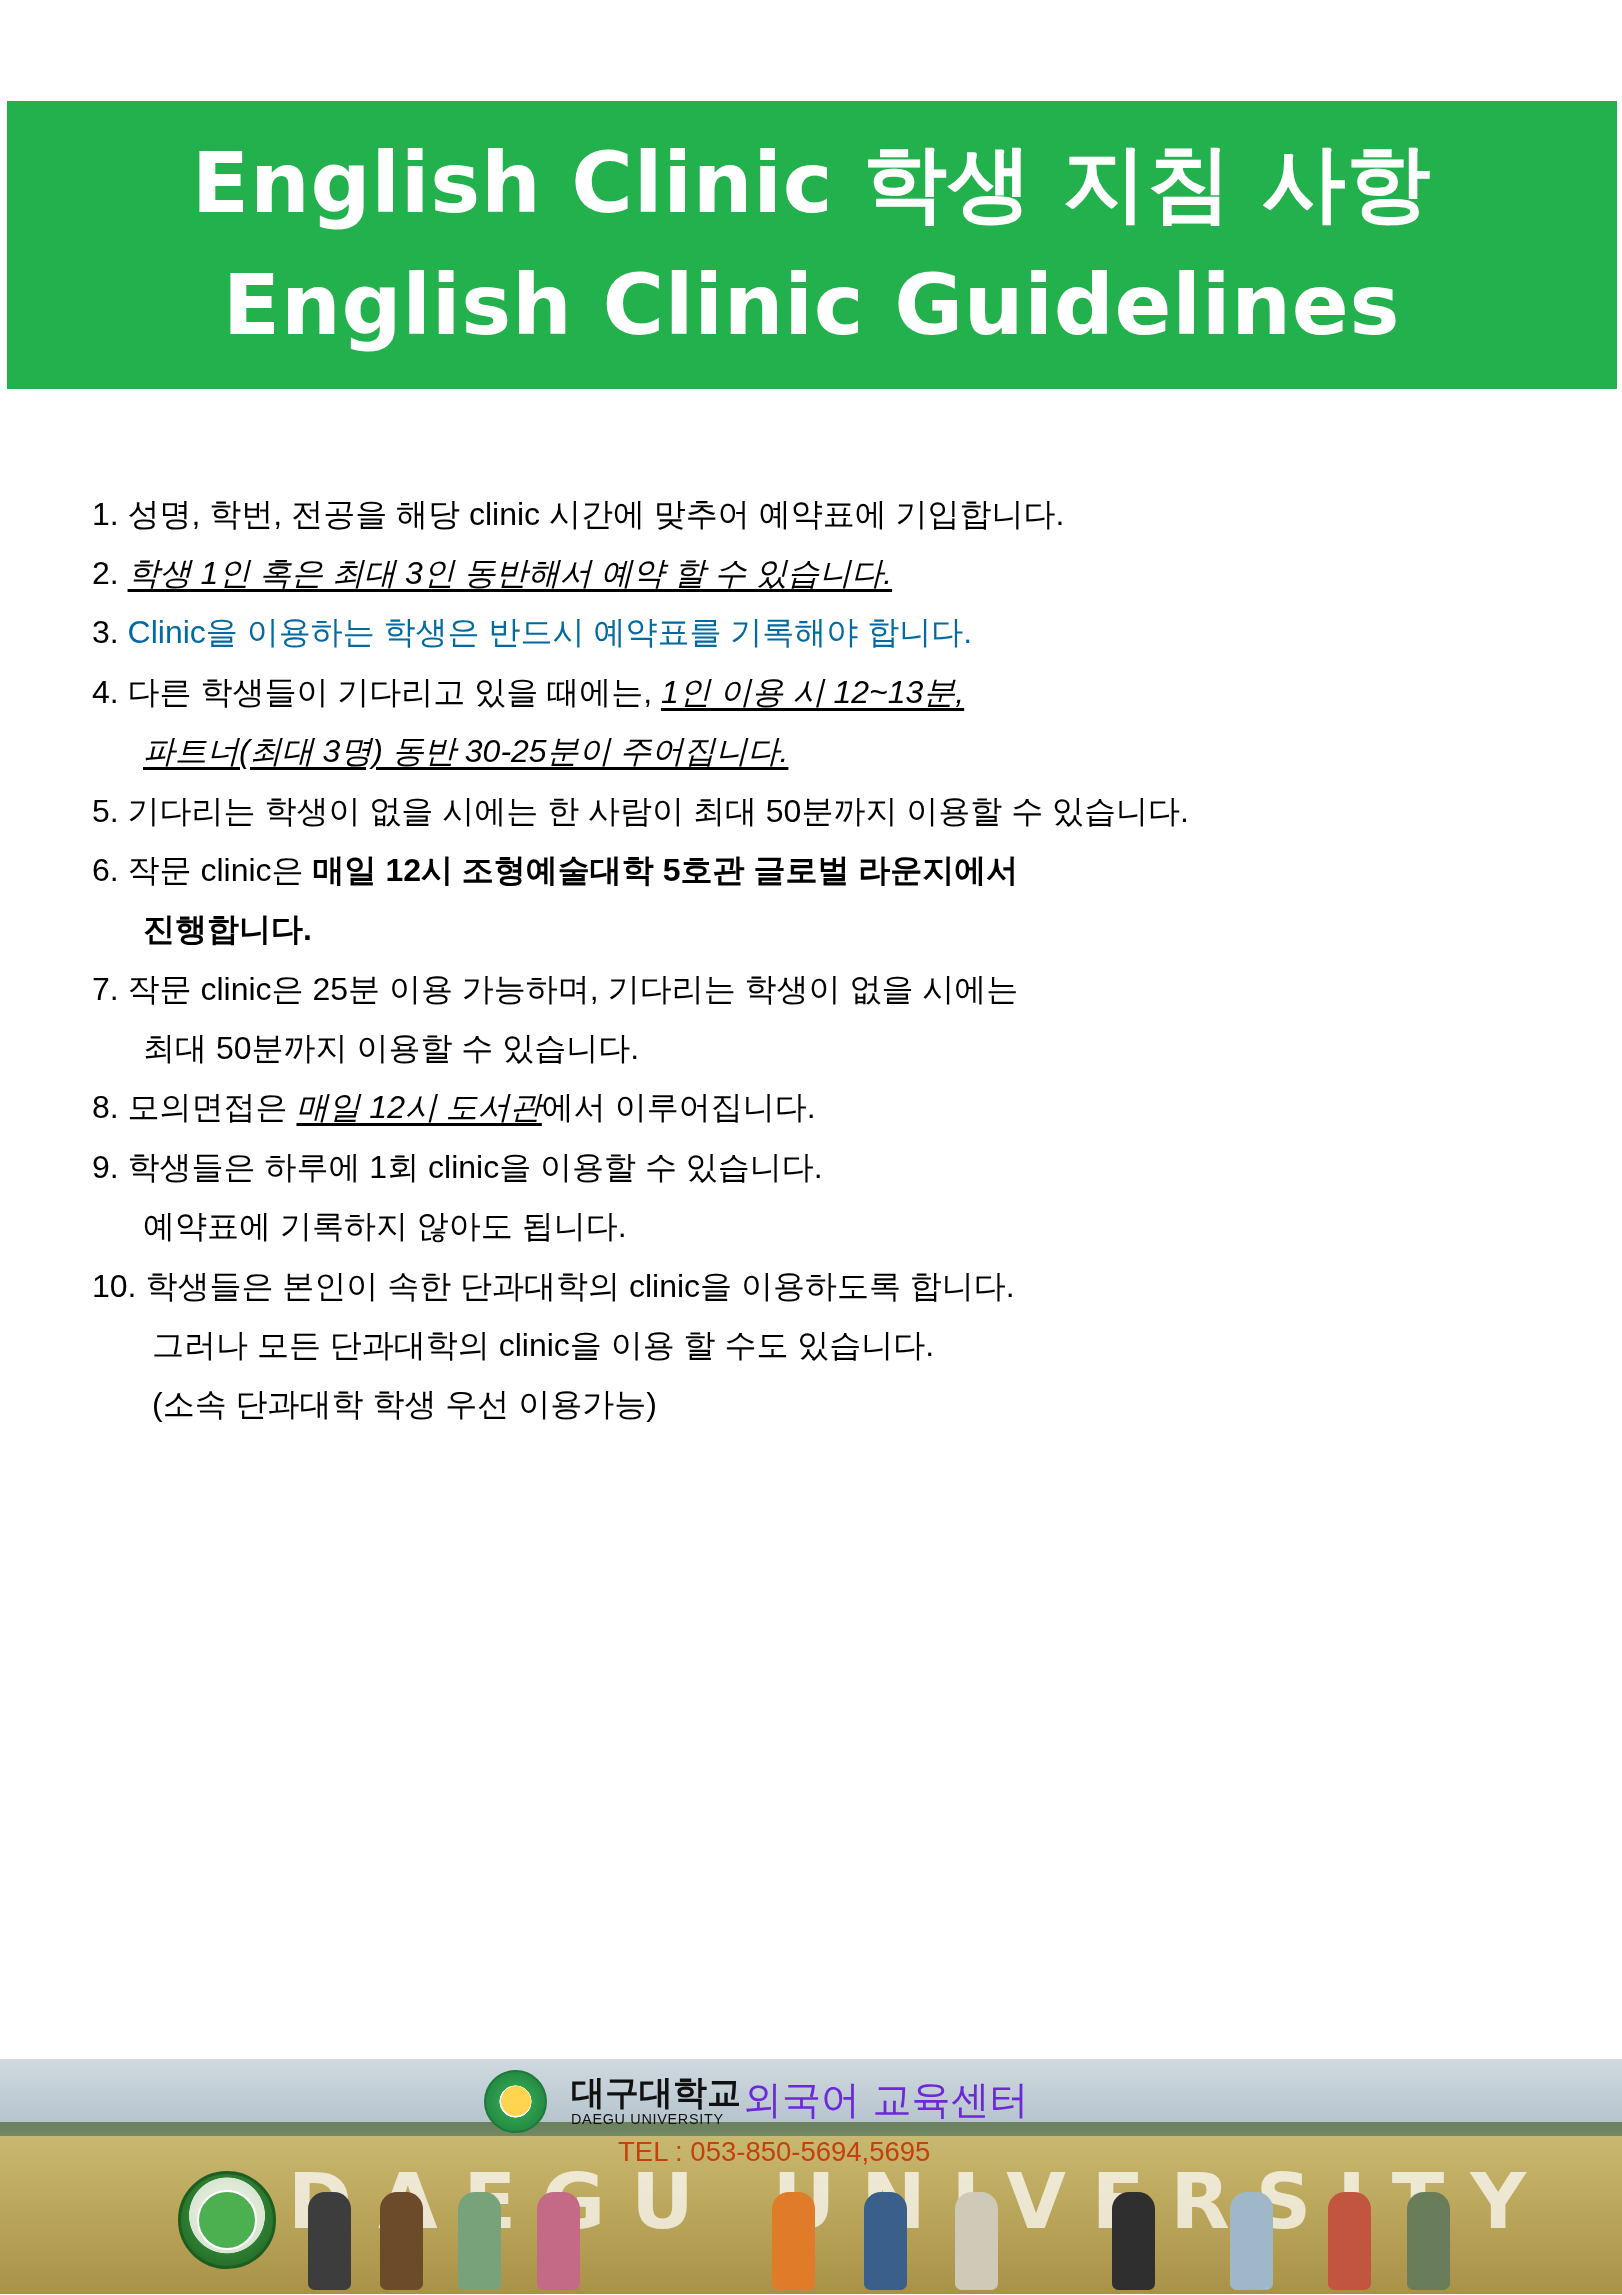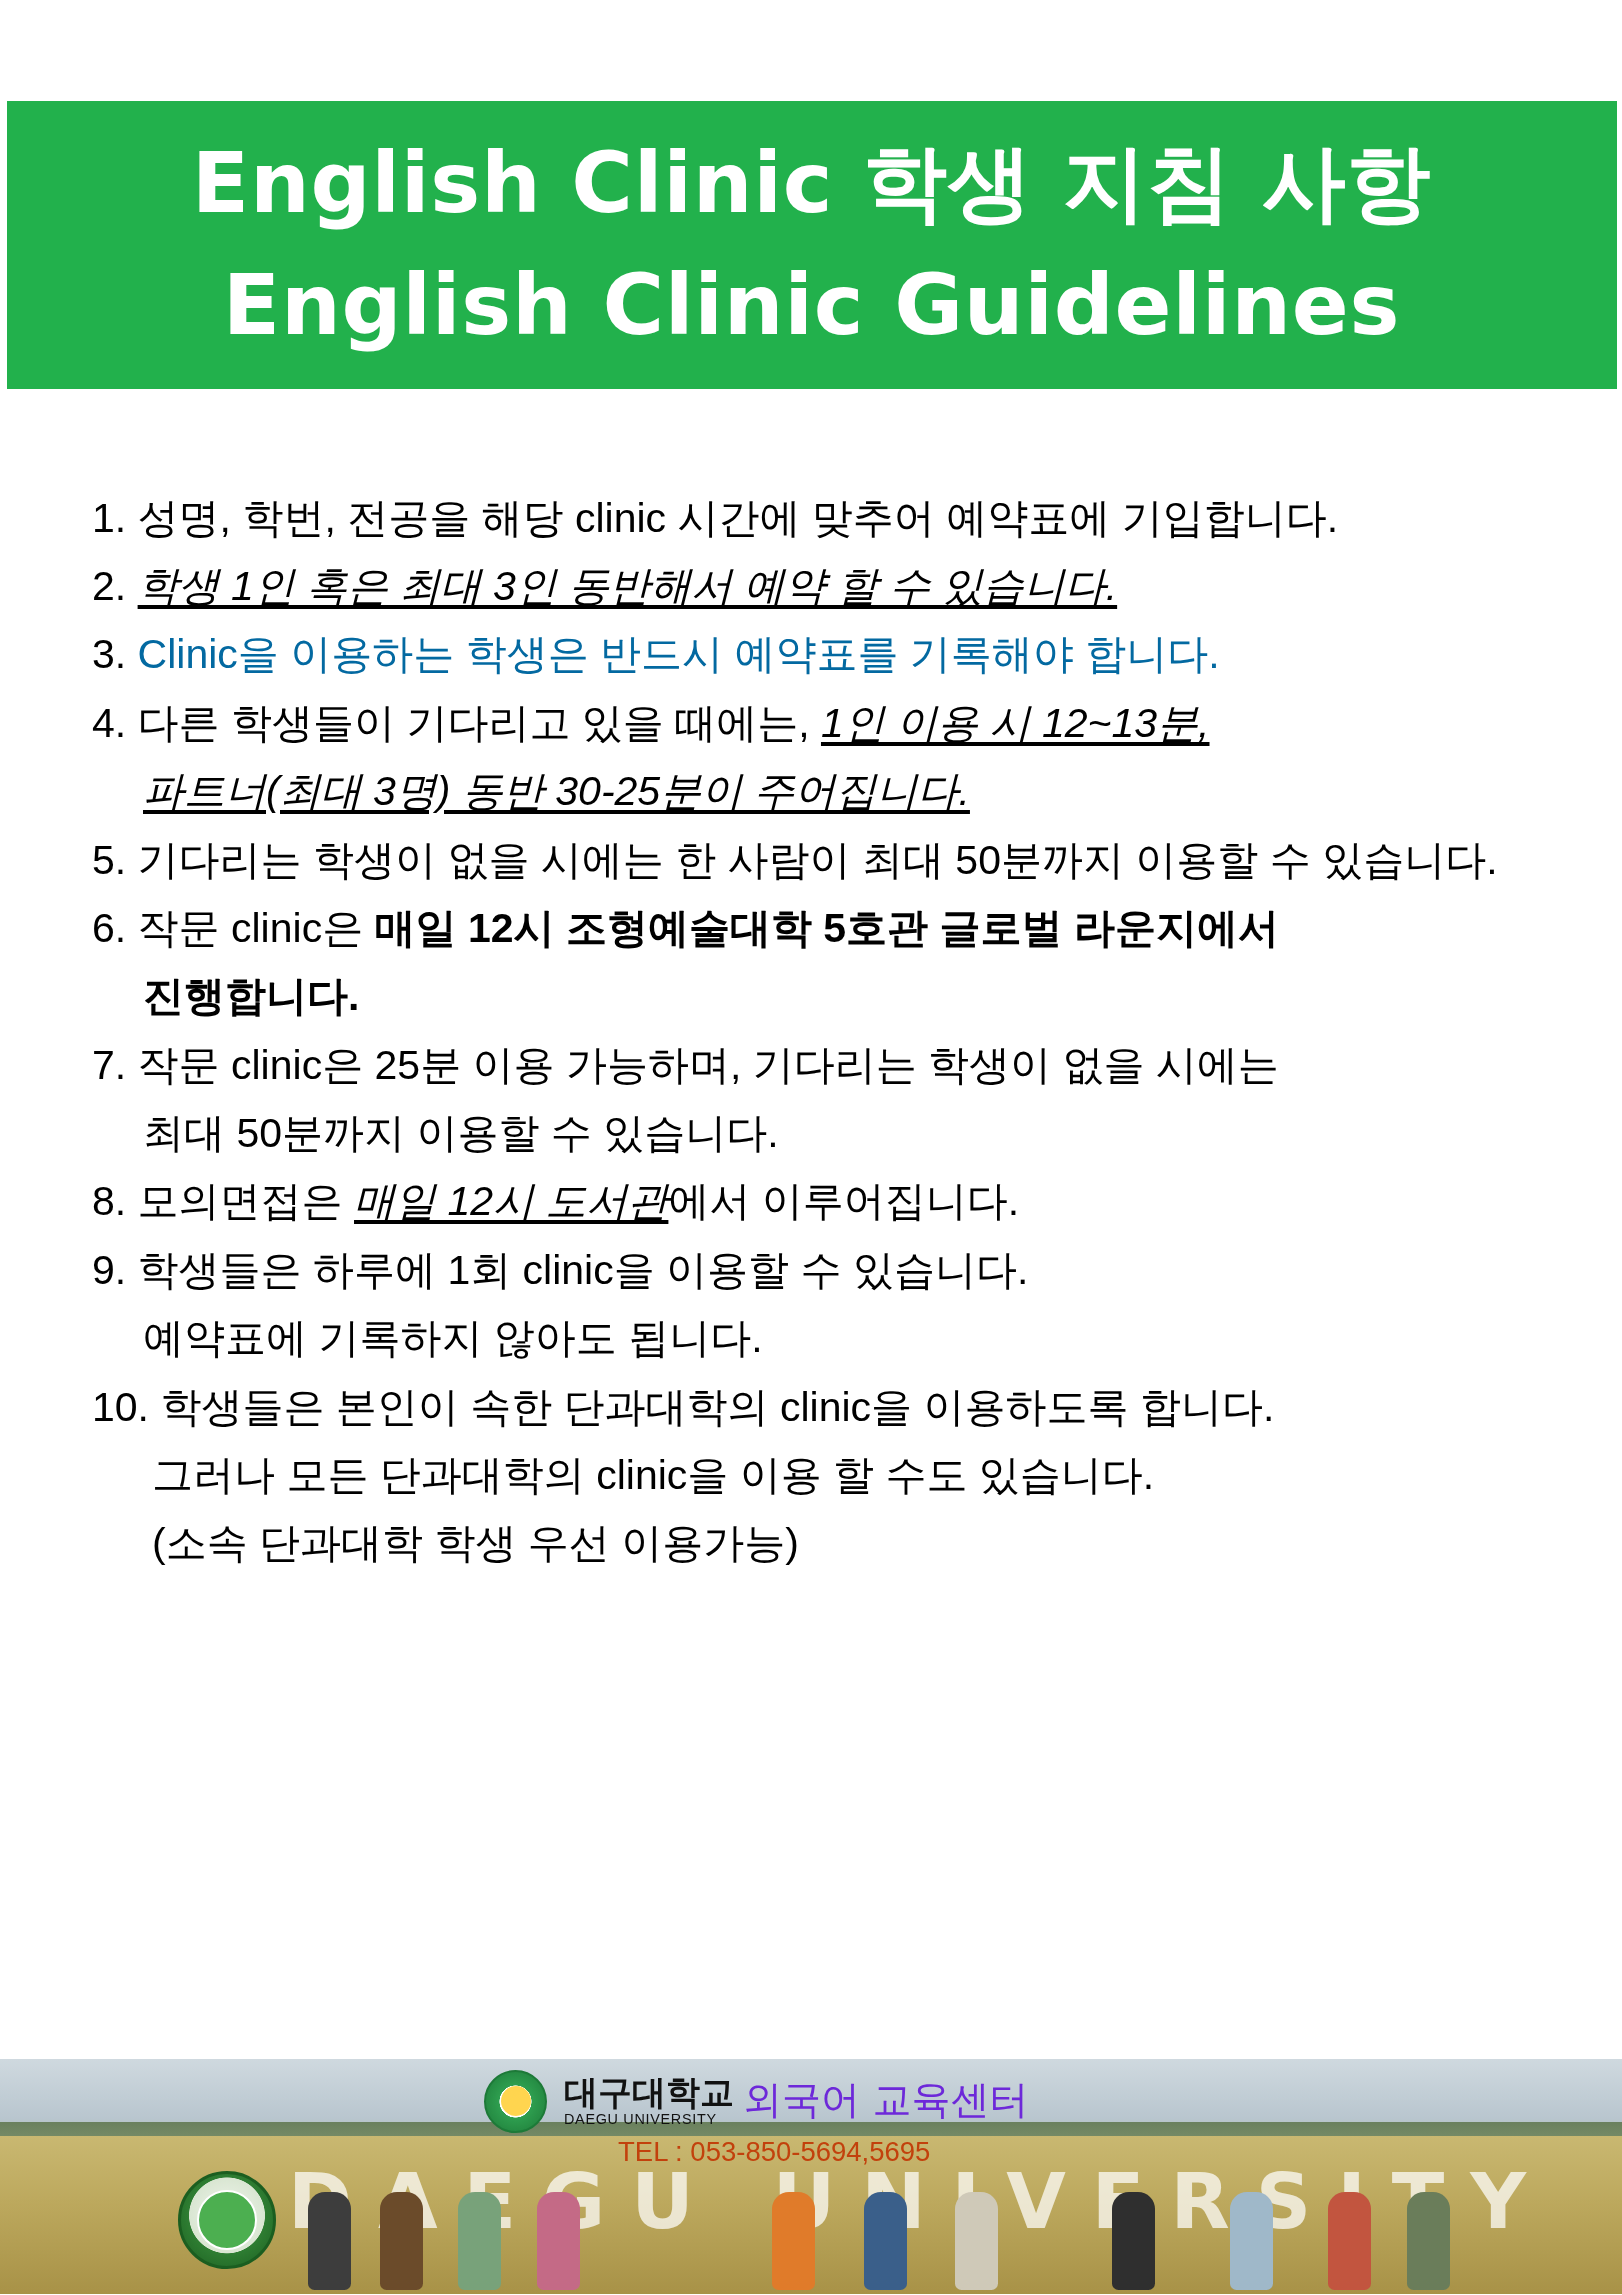--- a/index.html
+++ b/index.html
@@ -51,21 +51,21 @@
   
   .content {
     position: absolute;
     left: 0;
     top: 484px;
     width: 1623px;
   }
   .item {
     display: block;
     font-family: "Liberation Sans", sans-serif;
-    font-size: 41px;
+    font-size: 32px;
     line-height: 1.0;
     color: #000000;
     margin: 0 0 0 0;
     padding: 0;
     white-space: nowrap;
   }
   .row {
     padding: 13.7px 0 13.7px 0;
     white-space: nowrap;
   }
@@ -149,21 +149,21 @@
     border: 2.6px solid #ffffff;
     box-sizing: border-box;
   }
 
   .du-logo {
     position: absolute;
     left: 484px;
     top: 10.5px;
     display: flex;
     align-items: center;
-    gap: 17px;
+    gap: 24px;
   }
   .du-mark {
     width: 63px; height: 63px;
     border-radius: 50%;
     background: radial-gradient(circle at 50% 50%, #ffffff 0%, #ffffff 38%, #2e9e4f 39%, #1d7a38 100%);
     border: 2px solid #1d7a38;
     box-sizing: border-box;
     position: relative;
   }
   .du-mark::after {

